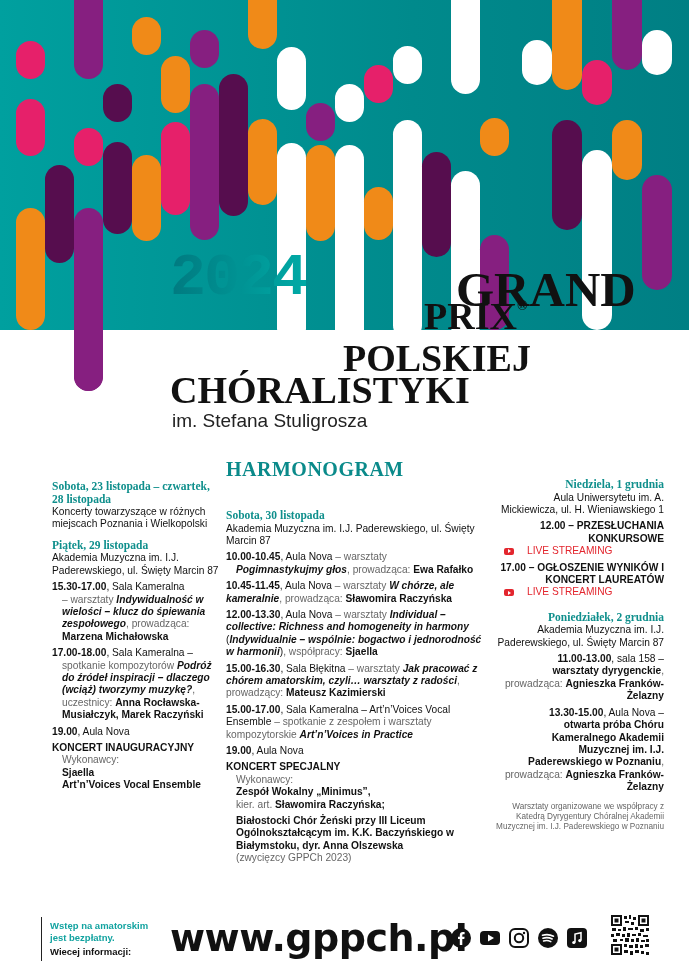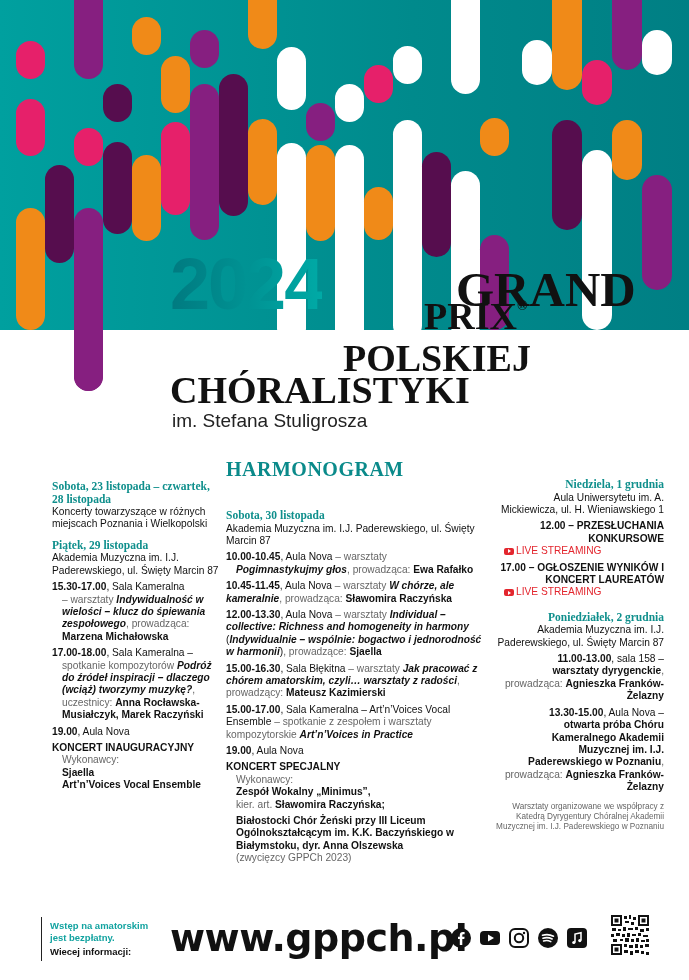--- a/index.html
+++ b/index.html
@@ -4,22 +4,22 @@
 <style>
   * { box-sizing: border-box; margin: 0; padding: 0; }
   html, body { width: 689px; height: 980px; background: #ffffff; overflow: hidden; }
   body { position: relative; font-family: "Liberation Sans", sans-serif; color: #111; }
 
   .hero { position: absolute; left: 0; top: 0; width: 689px; height: 330px; }
   .hero-bg { position: absolute; left: 0; top: 0; width: 689px; height: 330px;
     background: linear-gradient(90deg, #00a09f 0%, #008a8c 60%, #007f84 100%); }
   .pill { position: absolute; border-radius: 999px; }
 
-  .title-2024 { position: absolute; left: 170px; top: 248px; font-family: Liberation Sans, sans-serif;
-    font-weight: bold; font-size: 72px; line-height: 1; letter-spacing: -2px;
+  .title-2024 { position: absolute; left: 170px; top: 248px; font-family: Liberation Mono, monospace;
+    font-weight: bold; font-size: 60px; line-height: 1; letter-spacing: -2px;
     background: linear-gradient(90deg, #007a80, #00aaa6); -webkit-background-clip: text; background-clip: text; color: transparent; }
   .title-line { position: absolute; font-family: "Liberation Serif", serif; font-weight: bold; color: #111; line-height: 1; }
   .t-grand { left: 456px; top: 265px; font-size: 49px; }
   .t-prix { left: 424px; top: 297px; font-size: 38px; }
   .t-prix sup { font-size: 14px; vertical-align: top; position: relative; top: 2px; }
   .t-polskiej { left: 343px; top: 339px; font-size: 38px; }
   .t-choral { left: 170px; top: 371px; font-size: 38px; }
   .t-im { position: absolute; left: 172px; top: 410px; font-size: 19px; color: #222; }
 
   .harmonogram { position: absolute; left: 226px; top: 458px; font-family: "Liberation Serif", serif;
@@ -30,21 +30,21 @@
   .col2 { left: 226px; top: 509px; width: 262px; }
   .col3 { left: 494px; top: 478px; width: 170px; text-align: right; }
 
   .day { font-family: "Liberation Serif", serif; font-weight: bold; color: #0f8f8c; font-size: 11.5px; line-height: 12.5px; margin-bottom: 1px; }
   .block { margin-bottom: 8px; }
   .p { margin-bottom: 4px; }
   .ind { padding-left: 10px; }
   b { font-weight: bold; }
   i { font-style: italic; }
   .light { color: #666; }
-  .live { color: #e3262e; display: flex; align-items: center; gap: 2px; }
+  .live { color: #e3262e; display: flex; align-items: center; gap: 13px; }
   .yt { display: inline-block; width: 10px; height: 7px; background: #e3262e; border-radius: 2px; position: relative; }
   .yt::after { content: ""; position: absolute; left: 4px; top: 1.5px; border-left: 3.5px solid #fff; border-top: 2px solid transparent; border-bottom: 2px solid transparent; }
   .note { font-size: 8.2px; line-height: 10px; color: #666; margin-top: 4px; }
 
   .footer-bar { position: absolute; left: 41px; top: 917px; width: 1px; height: 44px; background: #222; }
   .free1 { position: absolute; left: 50px; top: 920px; font-size: 9.5px; line-height: 11.5px; color: #12a3a0; font-weight: bold; }
   .more { position: absolute; left: 50px; top: 946px; font-size: 9.5px; font-weight: bold; color: #111; }
   .url { position: absolute; left: 170px; top: 916px; font-size: 38px; font-weight: bold; letter-spacing: -0.5px; color: #111; font-family: "DejaVu Sans", sans-serif; }
   .socials { position: absolute; left: 450px; top: 927px; display: flex; gap: 7px; }
   .soc { width: 22px; height: 22px; display: flex; align-items: center; justify-content: center; }
@@ -158,21 +158,21 @@
   <div class="day">Sobota, 30 listopada</div>
   <div class="p">Akademia Muzyczna im. I.J. Paderewskiego, ul. Święty Marcin 87</div>
   <div class="p">
     <b>10.00-10.45</b><span>, Aula Nova</span><span class="light"> – warsztaty</span>
     <div class="ind"><b><i>Pogimnastykujmy głos</i></b><span class="light">, prowadząca: </span><b>Ewa Rafałko</b></div>
   </div>
   <div class="p">
     <b>10.45-11.45</b><span>, Aula Nova</span><span class="light"> – warsztaty </span><b><i>W chórze, ale kameralnie</i></b><span class="light">, prowadząca: </span><b>Sławomira Raczyńska</b>
   </div>
   <div class="p">
-    <b>12.00-13.30</b><span>, Aula Nova</span><span class="light"> – warsztaty </span><b><i>Individual – collective: Richness and homogeneity in harmony</i></b><span> (</span><b><i>Indywidualnie – wspólnie: bogactwo i jednorodność w harmonii</i></b><span>)</span><span class="light">, prowadzące: </span><b>Sjaella</b>
+    <b>12.00-13.30</b><span>, Aula Nova</span><span class="light"> – warsztaty </span><b><i>Individual – collective: Richness and homogeneity in harmony</i></b><span> (</span><b><i>Indywidualnie – wspólnie: bogactwo i jednorodność w harmonii</i></b><span>)</span><span class="light">, współpracy: </span><b>Sjaella</b>
   </div>
   <div class="p">
     <b>15.00-16.30</b><span>, Sala Błękitna</span><span class="light"> – warsztaty </span><b><i>Jak pracować z chórem amatorskim, czyli… warsztaty z radości</i></b><span class="light">, prowadzący: </span><b>Mateusz Kazimierski</b>
   </div>
   <div class="p">
     <b>15.00-17.00</b><span>, Sala Kameralna – Art’n’Voices Vocal Ensemble</span><span class="light"> – spotkanie z zespołem i warsztaty kompozytorskie </span><b><i>Art’n’Voices in Practice</i></b>
   </div>
   <div class="p">
     <b>19.00</b><span>, Aula Nova</span>
     <div style="margin-top:4px"><b>KONCERT SPECJALNY</b></div>

